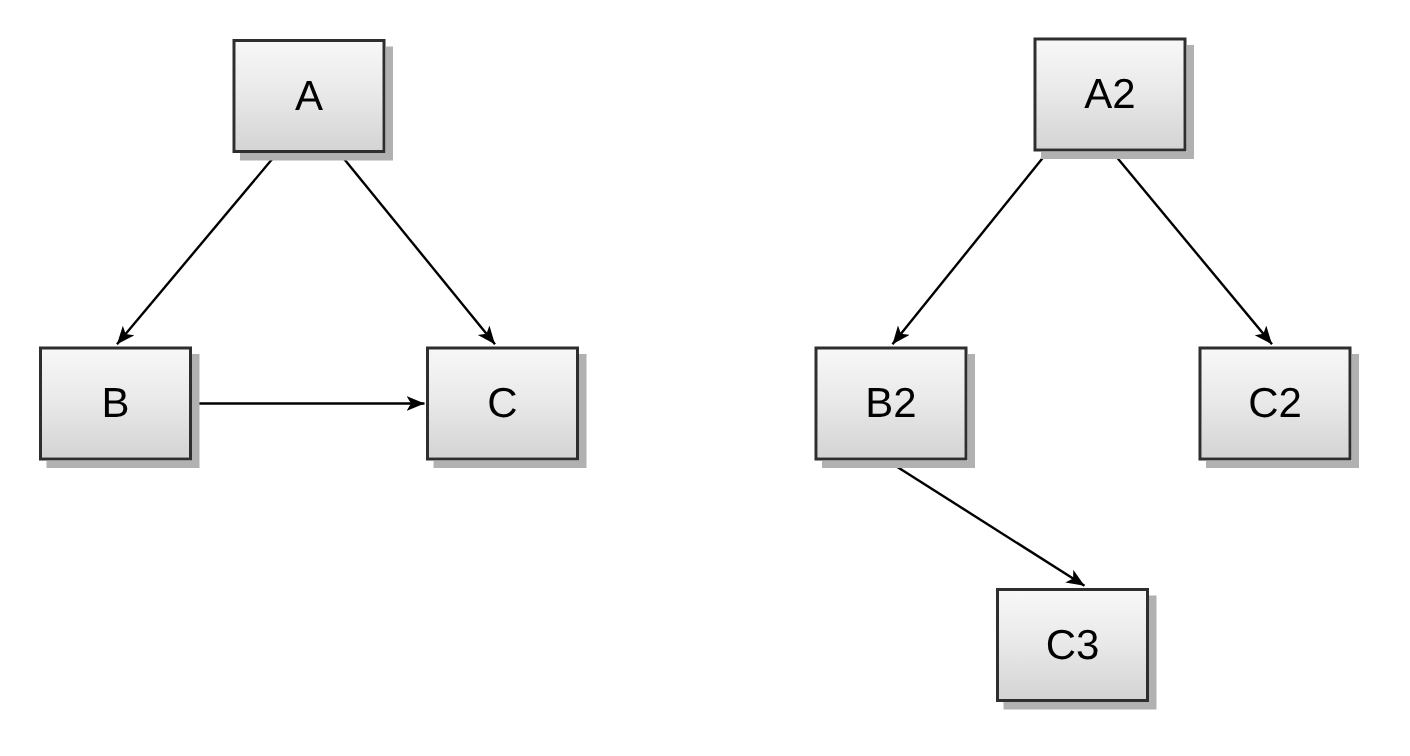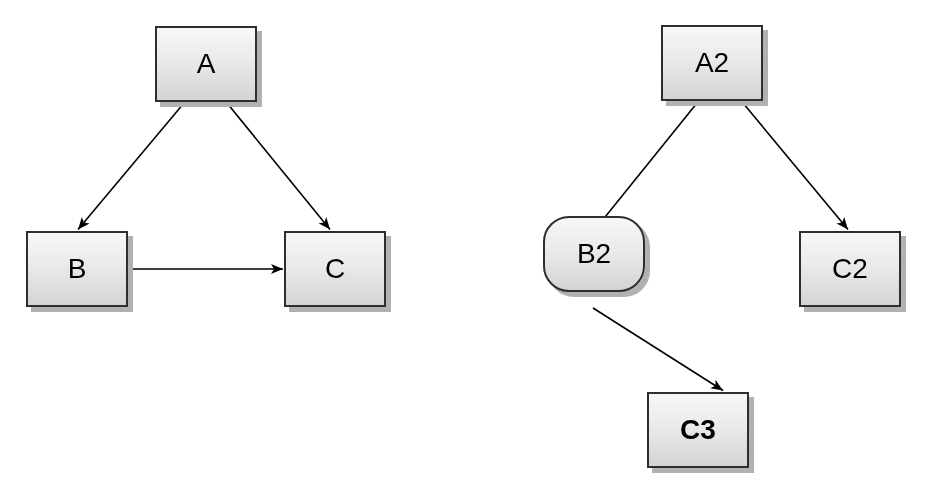--- a/index.html
+++ b/index.html
@@ -40,24 +40,24 @@
     font-size: 28px;
     line-height: 1;
     color: #000000;
     user-select: none;
   }
   
   .pos-A  { left: 155px; top: 26px;  }
   .pos-B  { left: 26px;  top: 231px; }
   .pos-C  { left: 284px; top: 231px; }
   
-  .pos-A2 { left: 661px; top: 25px;  }
-  .pos-B2 { left: 543px; top: 216px; border-radius: 26px; }
+  .pos-A2 { left: 689px; top: 25px;  }
+  .pos-B2 { left: 543px; top: 231px; }
   .pos-C2 { left: 799px; top: 231px; justify-content: center; }
-  .pos-C3 { left: 647px; top: 392px; font-weight: bold; }
+  .pos-C3 { left: 664px; top: 392px; }
 </style>
 </head>
 <body>
 
 <div class="canvas">
 
   <svg class="edges-layer" viewBox="0 0 940 504" xmlns="http://www.w3.org/2000/svg">
     <defs>
       <marker id="arrowhead" markerWidth="14" markerHeight="12" refX="12" refY="5" orient="auto" markerUnits="userSpaceOnUse">
         <path d="M0,0 L12,5 L0,10 L3,5 Z" fill="#000000"></path>

